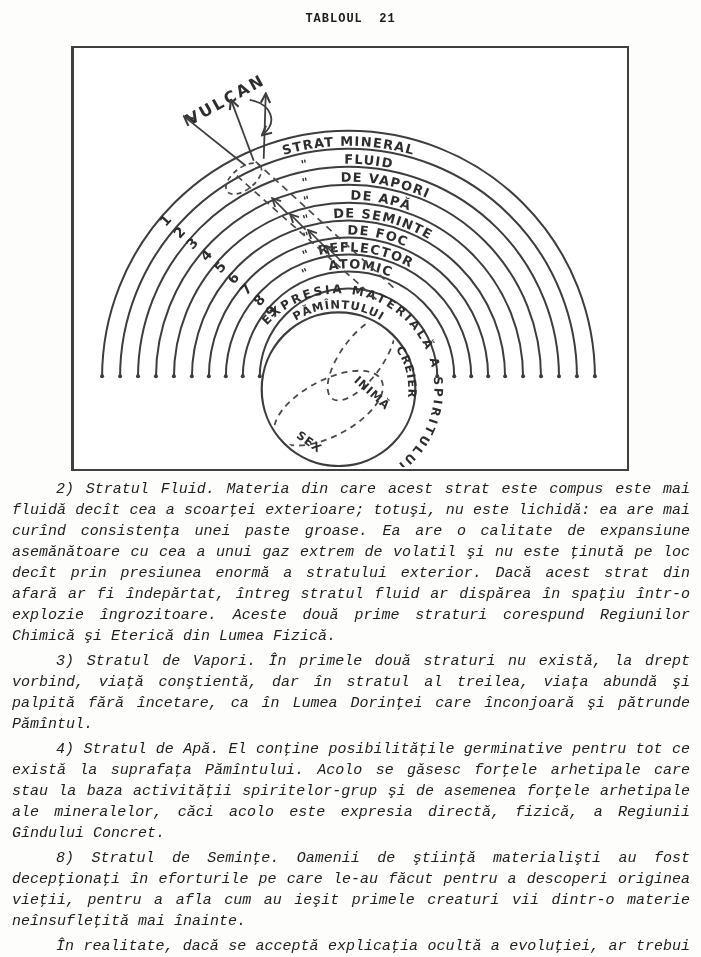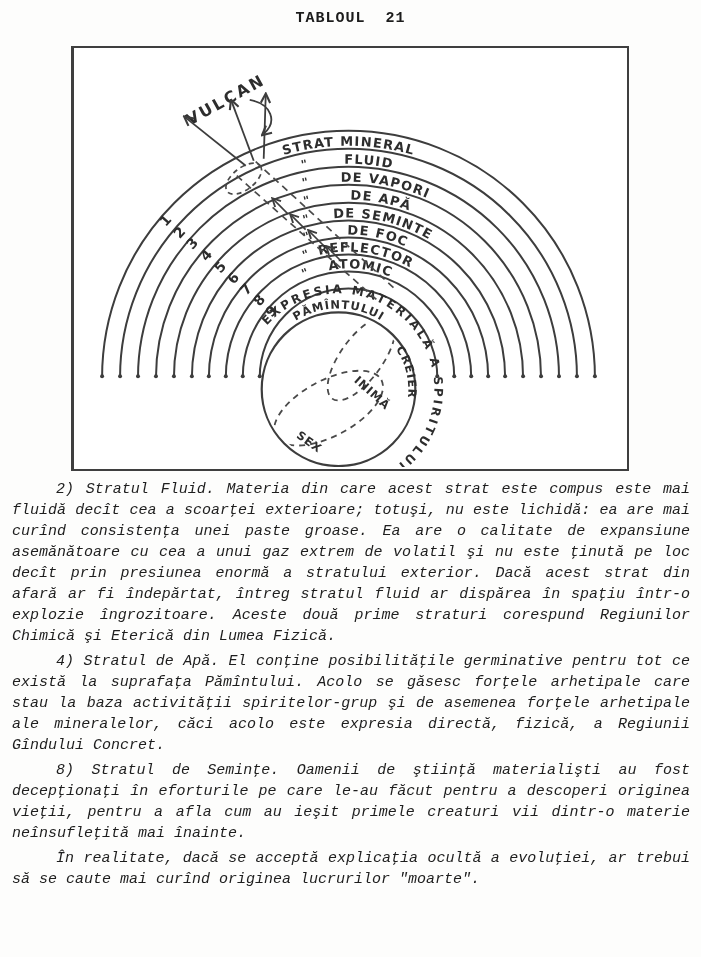--- a/index.html
+++ b/index.html
@@ -5,21 +5,21 @@
   html,body{margin:0;padding:0;}
   body{
     width:701px;height:957px;
     background:#fdfdfc;
     font-family:"Liberation Mono","DejaVu Sans Mono",monospace;
     color:#222;
     overflow:hidden;
   }
   .page{width:701px;height:957px;position:relative;padding-top:10px;box-sizing:border-box;}
   .title{
-    text-align:center;font-weight:bold;font-size:15px;letter-spacing:1px;
+    text-align:center;font-weight:bold;font-size:12px;letter-spacing:1px;
     white-space:pre;color:#1c1c1c;line-height:18px;
   }
   .subtitle{
     text-align:center;font-weight:bold;font-size:15px;letter-spacing:1px;
     white-space:pre;color:#1c1c1c;margin-top:16px;line-height:18px;
   }
   .figure-box{
     width:558px;height:425px;
     margin:18px 0 0 71px;
     border:2px solid #3f3f3f;
@@ -172,18 +172,19 @@
           <line x1="232" y1="182" x2="218" y2="168" marker-end="url(#ah)"></line>
           <line x1="250" y1="198" x2="236" y2="184" marker-end="url(#ah)"></line>
           <line x1="268" y1="214" x2="254" y2="200" marker-end="url(#ah)"></line>
         </g>
       </g>
     </svg>
   </div>
 
   <div class="bodytext">
     <p>2) Stratul Fluid. Materia din care acest strat este compus este mai fluidă decît cea a scoarţei exterioare; totuşi, nu este lichidă: ea are mai curînd consistenţa unei paste groase. Ea are o calitate de expansiune asemănătoare cu cea a unui gaz extrem de volatil şi nu este ţinută pe loc decît prin presiunea enormă a stratului exterior. Dacă acest strat din afară ar fi îndepărtat, întreg stratul fluid ar dispărea în spaţiu într-o explozie îngrozitoare. Aceste două prime straturi corespund Regiunilor Chimică şi Eterică din Lumea Fizică.</p>
+    <p>3) Stratul de Vapori. În primele două straturi nu există, la drept vorbind, viaţă conştientă, dar în stratul al treilea, viaţa abundă şi palpită fără încetare, ca în Lumea Dorinţei care înconjoară şi pătrunde Pămîntul.</p>
     <p>4) Stratul de Apă. El conţine posibilităţile germinative pentru tot ce există la suprafaţa Pămîntului. Acolo se găsesc forţele arhetipale care stau la baza activităţii spiritelor-grup şi de asemenea forţele arhetipale ale mineralelor, căci acolo este expresia directă, fizică, a Regiunii Gîndului Concret.</p>
     <p>8) Stratul de Seminţe. Oamenii de ştiinţă materialişti au fost decepţionaţi în eforturile pe care le-au făcut pentru a descoperi originea vieţii, pentru a afla cum au ieşit primele creaturi vii dintr-o materie neînsufleţită mai înainte.</p>
     <p><span>În realitate, dacă se acceptă explicaţia ocultă a evoluţiei, ar trebui să se caute mai curînd originea lucrurilor "moarte". </span></p>
   </div>
 
 </div>
 
 </body></html>

